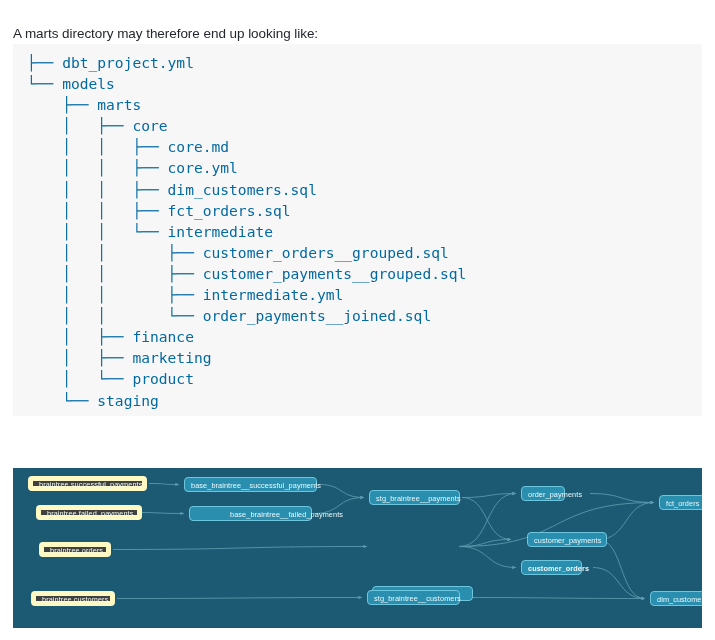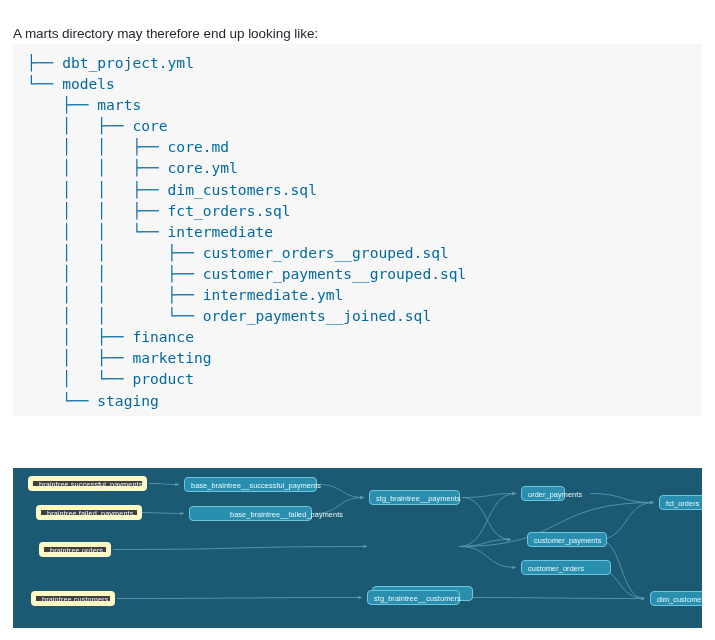--- a/index.html
+++ b/index.html
@@ -176,21 +176,21 @@
         </div>
         <div class="node model" style="left: 354px; top: 122px; width: 93px;">
           <span>stg_braintree__customers</span>
         </div>
         <div class="node model" style="left: 508px; top: 18px; width: 44px;">
           <span>order_payments</span>
         </div>
         <div class="node model" style="left: 503px; top: 64px; width: 80px; margin-left: 11px;">
           <span>customer_payments</span>
         </div>
-        <div class="node model" style="left: 508px; top: 92px; width: 90px;">
+        <div class="node model" style="left: 508px; top: 92px; width: 61px; font-weight: bold;">
           <span>customer_orders</span>
         </div>
         <div class="node model" style="left: 646px; top: 27px; width: 48px;">
           <span>fct_orders</span>
         </div>
         <div class="node model" style="left: 637px; top: 123px; width: 62px;">
           <span>dim_customers</span>
         </div>
       </div>
   </div>

